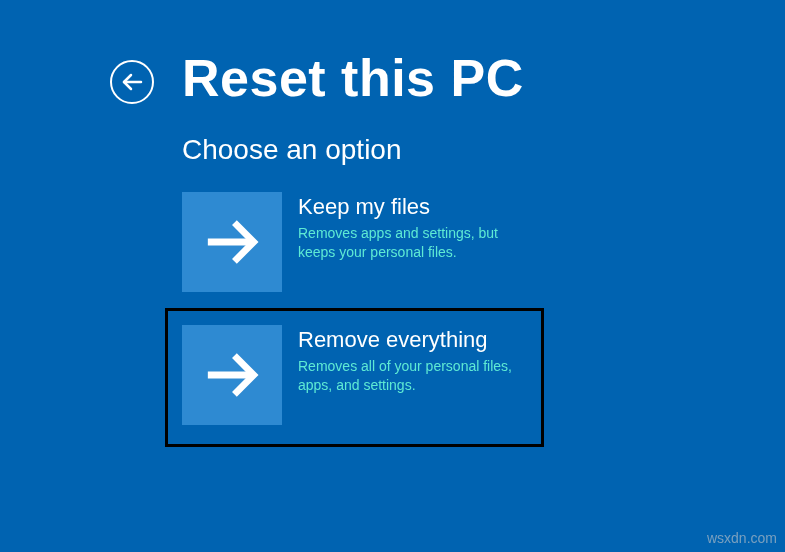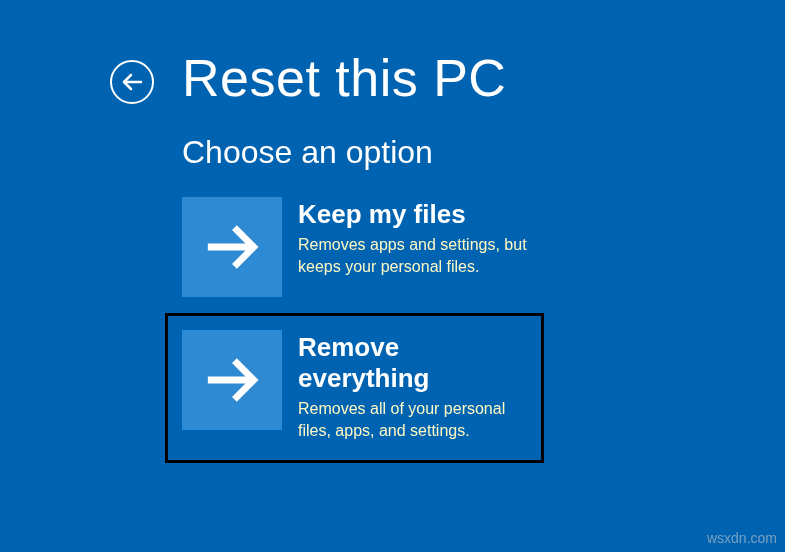--- a/index.html
+++ b/index.html
@@ -34,29 +34,29 @@
       flex-shrink: 0;
       cursor: pointer;
       margin-top: 8px;
     }
     .back-button svg {
       width: 24px;
       height: 24px;
     }
     .page-title {
       font-size: 52px;
-      font-weight: 400;
+      font-weight: 700;
       letter-spacing: 0.5px;
     }
     .content {
       padding-left: 182px;
       padding-top: 26px;
     }
     .subtitle {
-      font-size: 32px;
+      font-size: 28px;
       font-weight: 300;
       margin-bottom: 26px;
     }
     .option {
       display: flex;
       align-items: flex-start;
       margin-bottom: 16px;
       cursor: pointer;
       width: 425px;
     }
@@ -77,29 +77,29 @@
       margin-right: 16px;
     }
     .option-tile svg {
       width: 58px;
       height: 58px;
     }
     .option-text {
       padding-top: 2px;
     }
     .option-title {
-      font-size: 26px;
-      font-weight: 700;
+      font-size: 22px;
+      font-weight: 400;
       margin-bottom: 4px;
     }
     .option-description {
-      font-size: 16px;
+      font-size: 14px;
       font-weight: 400;
       line-height: 1.35;
-      color: #fef9c3;
+      color: #5eead4;
       max-width: 240px;
     }
     .watermark {
       position: absolute;
       bottom: 6px;
       right: 8px;
       font-size: 14px;
       color: rgba(200, 200, 200, 0.6);
       font-family: Arial, sans-serif;
     }

